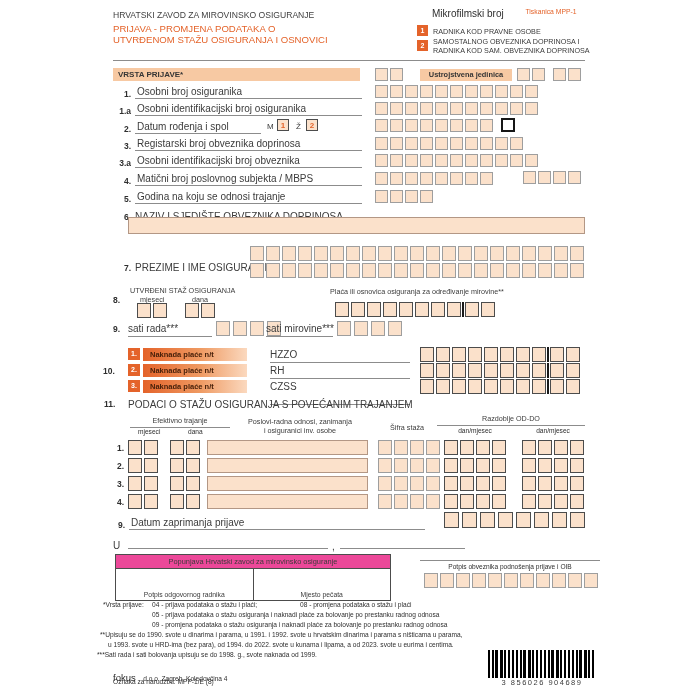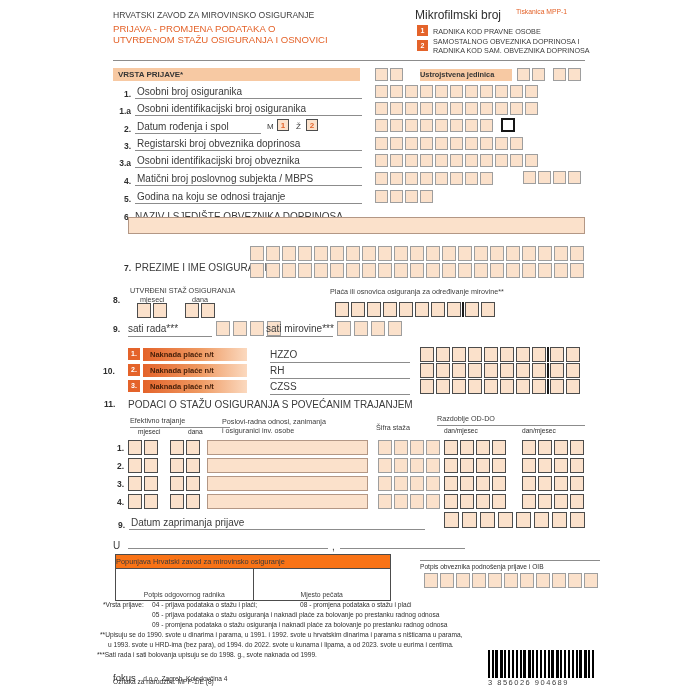--- a/index.html
+++ b/index.html
@@ -19,32 +19,32 @@
   .frow{display:flex;align-items:flex-end}
   .frow .num{flex:none;width:18px;text-align:right;margin-right:4px}
   .frow .lbl{flex:1;border-bottom:1px solid #8c8c8c;padding:0 0 1px 2px}
   .banner{background:#f7c9a3;color:#353535;font-weight:bold;box-sizing:border-box}
   .grad{background:linear-gradient(90deg,#e4632a,#ef9a62 55%,#fbd9bf);color:#47200a;font-weight:bold;font-size:7.5px;line-height:13px;padding-left:7px;box-sizing:border-box}
   .osq{background:#e4632a;color:#fff;font-weight:bold;text-align:center}
   .chk{display:inline-block;width:12px;height:12px;border:1px solid #4c4c4c;background:#fbe1cb;color:#e4632a;font-weight:bold;font-size:8px;text-align:center;line-height:12px;box-sizing:border-box}
   .spol{width:14px;height:14px;border:2px solid #161616;background:#fff;box-sizing:border-box}
   .wline{border-bottom:1px solid #8c8c8c}
   .fn{font-size:6.6px;color:#2e2e2e;white-space:nowrap}
-  .ctr{}
+  .ctr{text-align:center}
   .bigfield{background:#fbe1cb;border:1px solid #b39785;box-sizing:border-box}
   .hline{border-top:1px solid #8c8c8c}
 </style>
 </head>
 <body>
 
 <div class="abs b" style="left:113px;top:10px;font-size:8.6px;color:#3f3f3f">HRVATSKI ZAVOD ZA MIROVINSKO OSIGURANJE</div>
 <div class="abs b" style="left:113px;top:23px;font-size:9.6px;color:#e4632a">PRIJAVA - PROMJENA PODATAKA O</div>
 <div class="abs b" style="left:113px;top:34px;font-size:9.6px;color:#e4632a">UTVRĐENOM STAŽU OSIGURANJA I OSNOVICI</div>
 
-<div class="abs b" style="left:415px;top:8px;font-size:12px;color:#2e2e2e">Mikrofilmski broj</div>
+<div class="abs b" style="left:432px;top:8px;font-size:10px;color:#2e2e2e">Mikrofilmski broj</div>
 <div class="abs b ctr" style="left:516px;top:8px;width:70px;font-size:6.8px;color:#e4632a">Tiskanica MPP-1</div>
 
 <div class="abs osq" style="left:417px;top:25px;width:11px;height:11px;font-size:7px;line-height:11px">1</div>
 <div class="abs b" style="left:433px;top:27px;font-size:7.2px;color:#3a3a3a">RADNIKA KOD PRAVNE OSOBE</div>
 <div class="abs osq" style="left:417px;top:40px;width:11px;height:11px;font-size:7px;line-height:11px">2</div>
 <div class="abs b" style="left:433px;top:38px;width:162px;font-size:7.2px;line-height:8.5px;color:#3a3a3a">SAMOSTALNOG OBVEZNIKA DOPRINOSA I RADNIKA KOD SAM. OBVEZNIKA DOPRINOSA</div>
 
 <div class="abs hline" style="left:113px;top:60px;width:472px"></div>
 
 <div class="abs banner" style="left:113px;top:68px;width:247px;height:13px;font-size:8px;line-height:13px;padding-left:5px">VRSTA PRIJAVE*</div>
@@ -326,21 +326,21 @@
     </div>
   <div class="vdiv" style="height:15px"></div>
   <div class="cells dark c14">
       <span class="cell"></span>
       <span class="cell"></span>
     </div>
 </div>
 
 <div class="abs osq" style="left:128px;top:380px;width:12px;height:12px;font-size:7px;line-height:12px">3.</div>
 <div class="abs grad" style="left:143px;top:380px;width:104px;height:13px">Naknada plaće n/t</div>
-<span class="abs lbl wline" style="left:270px;top:381px;width:140px;padding-bottom:2px">CZSS</span>
+<span class="abs lbl wline" style="left:270px;top:381px;width:140px;padding-bottom:12px">CZSS</span>
 <div class="abs" style="left:420px;top:379px;display:flex">
   <div class="cells dark c14">
       <span class="cell"></span>
       <span class="cell"></span>
       <span class="cell"></span>
       <span class="cell"></span>
       <span class="cell"></span>
       <span class="cell"></span>
       <span class="cell"></span>
       <span class="cell"></span>
@@ -495,21 +495,21 @@
     <span class="cell"></span>
     <span class="cell"></span>
   </div>
 
 <span class="abs lbl" style="left:113px;top:540px">U</span>
 <div class="abs wline" style="left:128px;top:548px;width:200px"></div>
 <span class="abs lbl" style="left:332px;top:541px">,</span>
 <div class="abs wline" style="left:340px;top:548px;width:125px"></div>
 
 <div class="abs" style="left:115px;top:554px;width:276px;border:1px solid #4c4c4c;box-sizing:border-box">
-  <div class="b ctr" style="height:13px;background:#f97316;border-bottom:1px solid #4c4c4c;font-size:7.4px;line-height:13px">Popunjava Hrvatski zavod za mirovinsko osiguranje</div>
+  <div class="b ctr" style="height:13px;background:#ec4899;border-bottom:1px solid #4c4c4c;font-size:7.4px;line-height:13px">Popunjava Hrvatski zavod za mirovinsko osiguranje</div>
   <div style="display:flex;height:31px">
     <div style="flex:1;border-right:1px solid #4c4c4c;display:flex;align-items:flex-end;justify-content:center;font-size:6.8px;padding-bottom:2px">Potpis odgovornog radnika</div>
     <div style="flex:1;display:flex;align-items:flex-end;justify-content:center;font-size:6.8px;padding-bottom:2px">Mjesto pečata</div>
   </div>
 </div>
 
 <div class="abs hline" style="left:420px;top:560px;width:180px"></div>
 <span class="abs fn ctr" style="left:420px;top:563px;width:180px">Potpis obveznika podnošenja prijave i OIB</span>
 <div class="abs cells c14" style="left:424px;top:573px">
     <span class="cell"></span>

